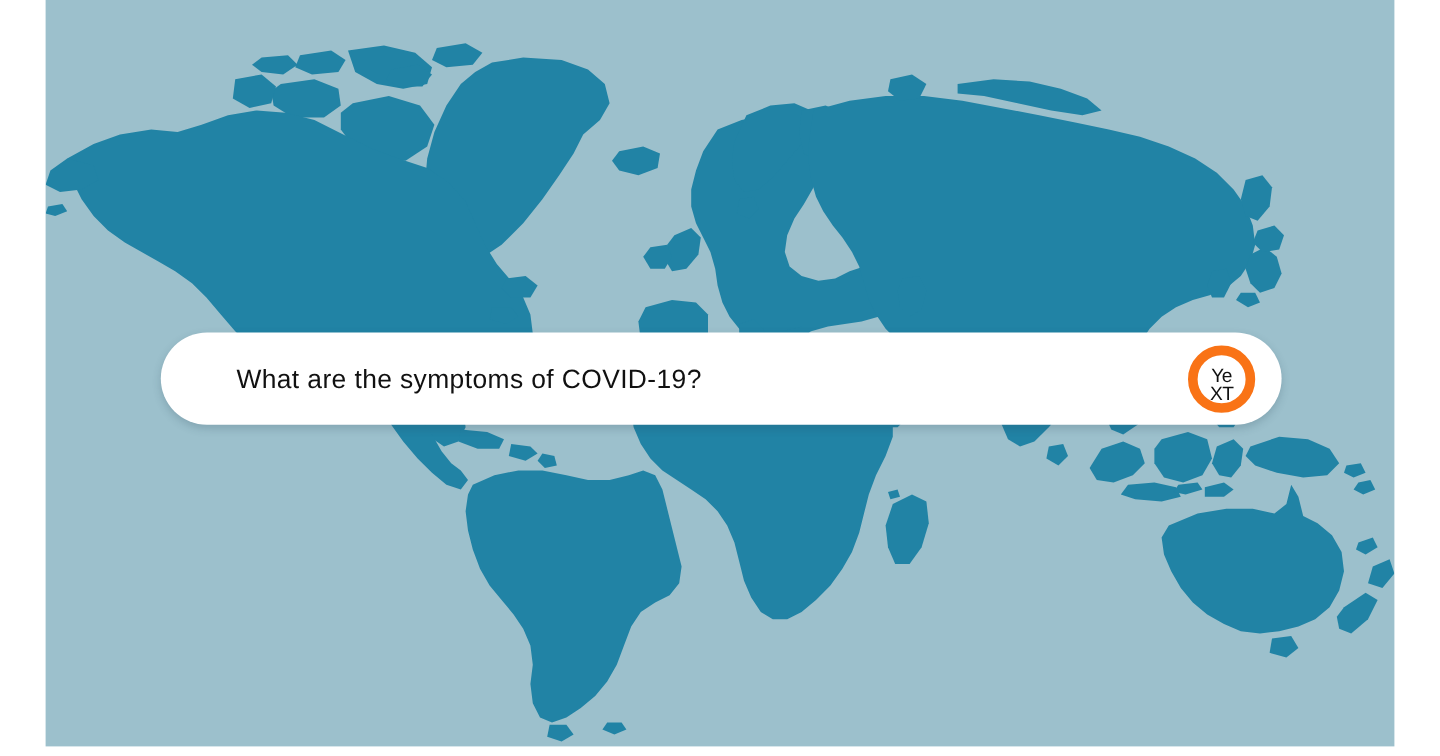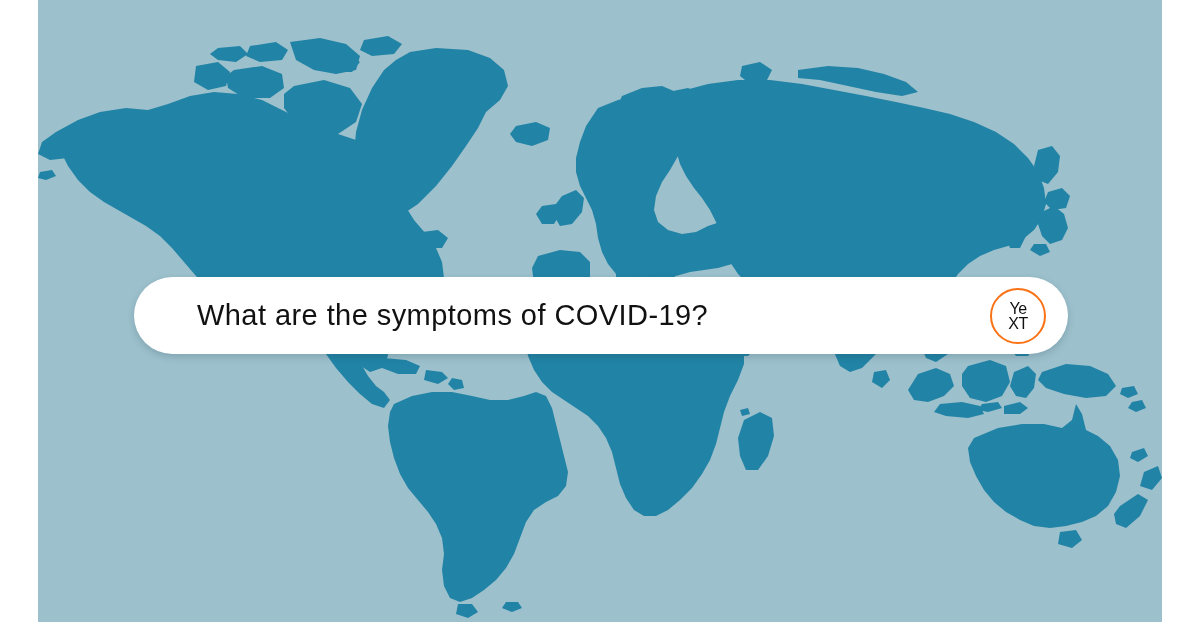--- a/index.html
+++ b/index.html
@@ -53,38 +53,38 @@
     box-shadow: 0 3px 7px rgba(40, 70, 85, 0.22);
     display: flex;
     align-items: center;
     box-sizing: border-box;
     padding-left: 63px;
     padding-right: 18px;
   }
   .search-text {
     flex: 1 1 auto;
     font-family: "Liberation Sans", sans-serif;
-    font-size: 29px;
+    font-size: 22px;
     font-weight: 300;
     letter-spacing: 0.015em;
     color: #111111;
     white-space: nowrap;
     line-height: 1;
     -webkit-font-smoothing: antialiased;
   }
   .yext-badge {
     flex: 0 0 auto;
     width: 56px;
     height: 56px;
     border-radius: 50%;
-    border: 2px solid #f97316;
+    border: 8px solid #f97316;
     display: flex;
     flex-direction: column;
     align-items: center;
-    justify-content: center;
+    justify-content: flex-end;
     box-sizing: border-box;
     margin-right: 4px;
   }
   .yext-line {
     font-family: "Liberation Sans", sans-serif;
     font-size: 16px;
     font-weight: 400;
     line-height: 15px;
     color: #111111;
     letter-spacing: -0.5px;

